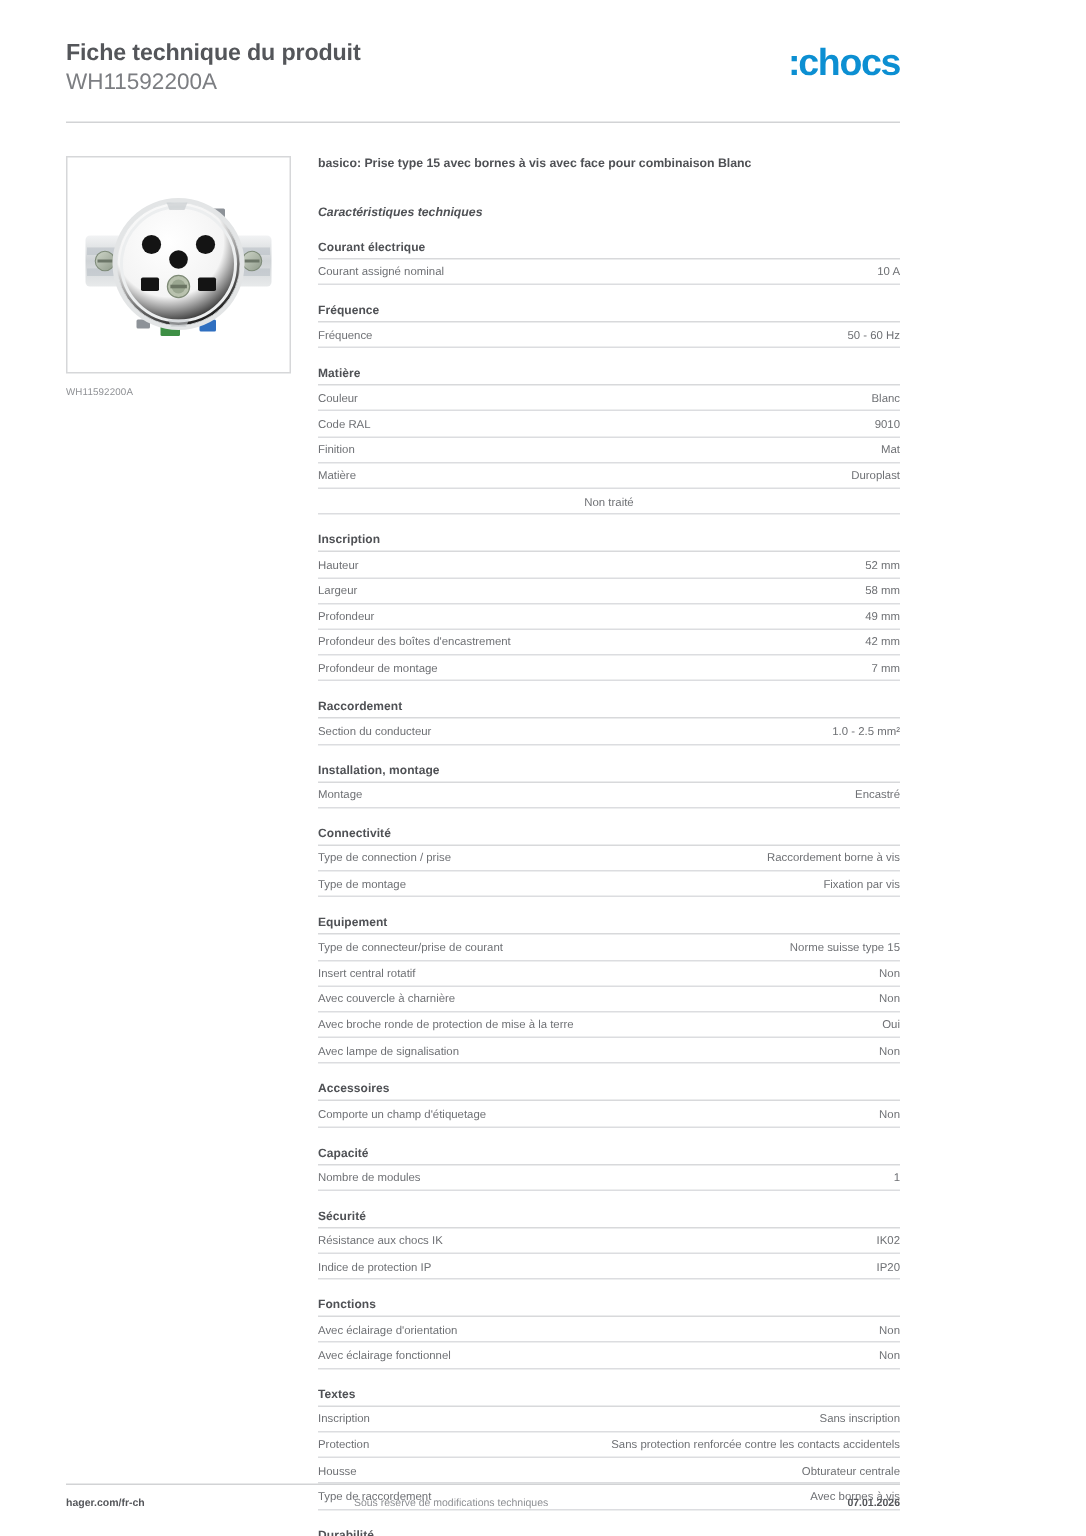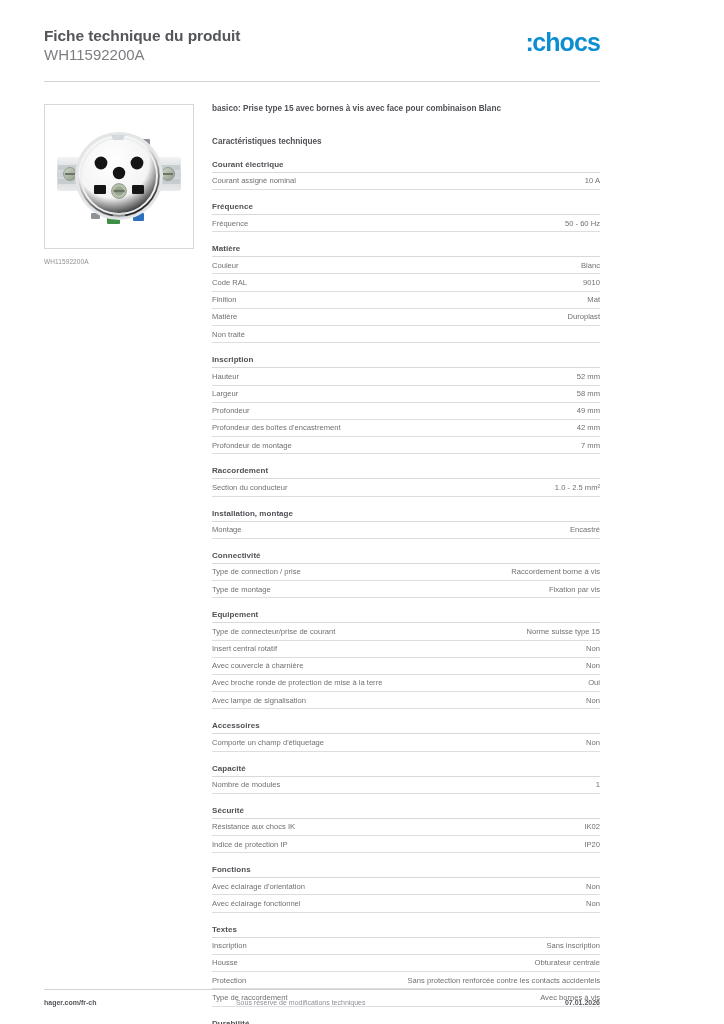--- a/index.html
+++ b/index.html
@@ -107,35 +107,36 @@
     font-weight: bold;
     color: #4f5155;
     line-height: 1.3;
     margin-bottom: 22px;
   }
   .specs-title {
     font-size: 8.2px;
     font-weight: bold;
     color: #4f5155;
     margin-bottom: 14px;
+    font-style: italic;
   }
 
   .spec-group { margin-bottom: 12px; }
   .group-head {
     font-size: 8px;
     font-weight: bold;
     color: #4f5155;
     padding-bottom: 3px;
     border-bottom: 1px solid #d8d9db;
     letter-spacing: 0.05px;
   }
   .spec-row {
     display: flex;
     align-items: flex-start;
-    justify-content: flex-start;
+    justify-content: center;
     border-bottom: 1px solid #dcdde0;
     padding: 3.5px 0 3px 0;
     min-height: 9px;
   }
   .spec-label {
     font-size: 7.6px;
     color: #6e7074;
     line-height: 1.28;
     flex: 1 1 auto;
     padding-right: 14px;
@@ -409,26 +410,26 @@
               <div class="spec-value">Non</div>
             </div>
           </div>
           <div class="spec-group">
             <div class="group-head">Textes</div>
             <div class="spec-row">
               <div class="spec-label">Inscription</div>
               <div class="spec-value">Sans inscription</div>
             </div>
             <div class="spec-row">
+              <div class="spec-label">Protection</div>
+              <div class="spec-value">Sans protection renforcée contre les contacts accidentels</div>
+            </div>
+            <div class="spec-row">
               <div class="spec-label">Housse</div>
               <div class="spec-value">Obturateur centrale</div>
-            </div>
-            <div class="spec-row">
-              <div class="spec-label">Protection</div>
-              <div class="spec-value">Sans protection renforcée contre les contacts accidentels</div>
             </div>
             <div class="spec-row">
               <div class="spec-label">Type de raccordement</div>
               <div class="spec-value">Avec bornes à vis</div>
             </div>
           </div>
           <div class="spec-group">
             <div class="group-head">Durabilité</div>
           </div>
         </div>

